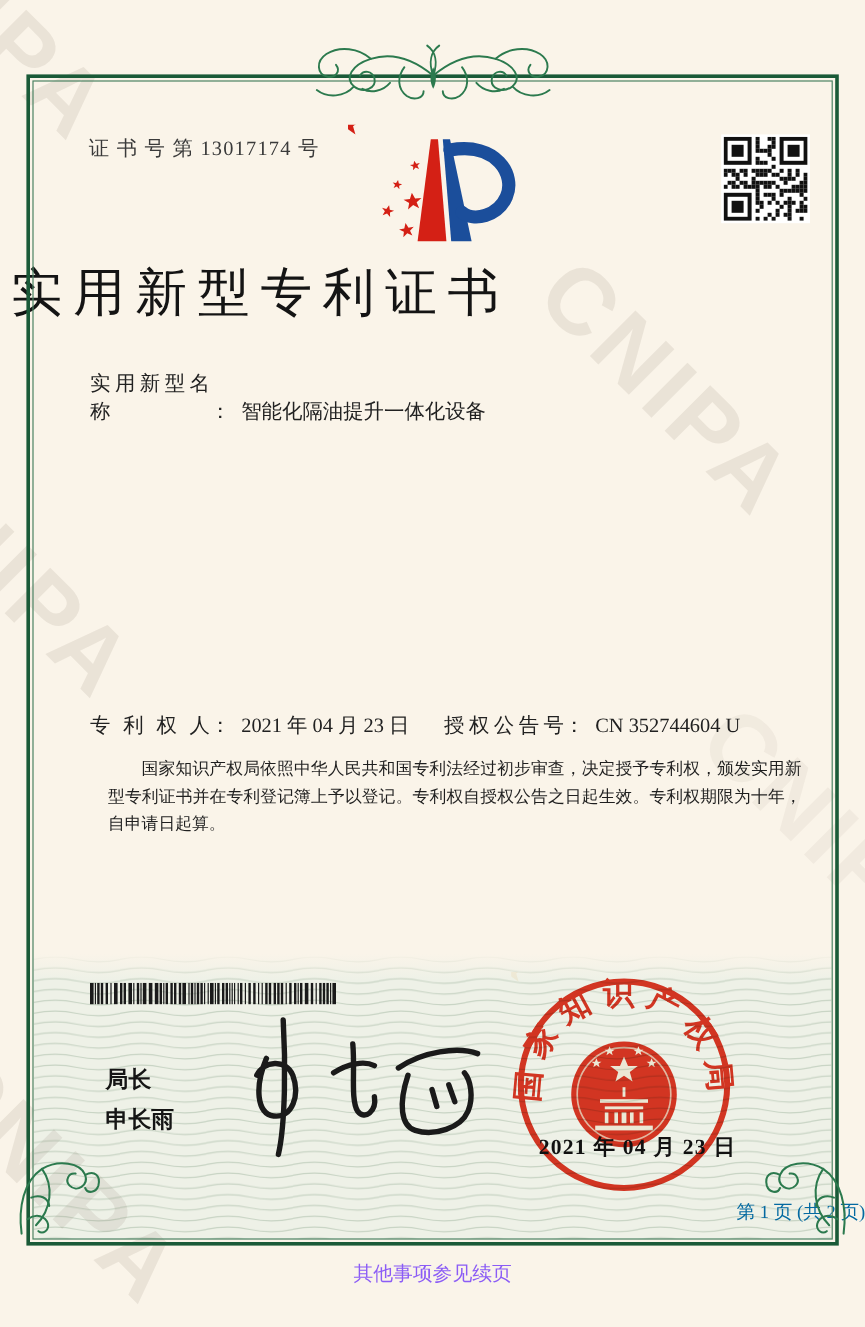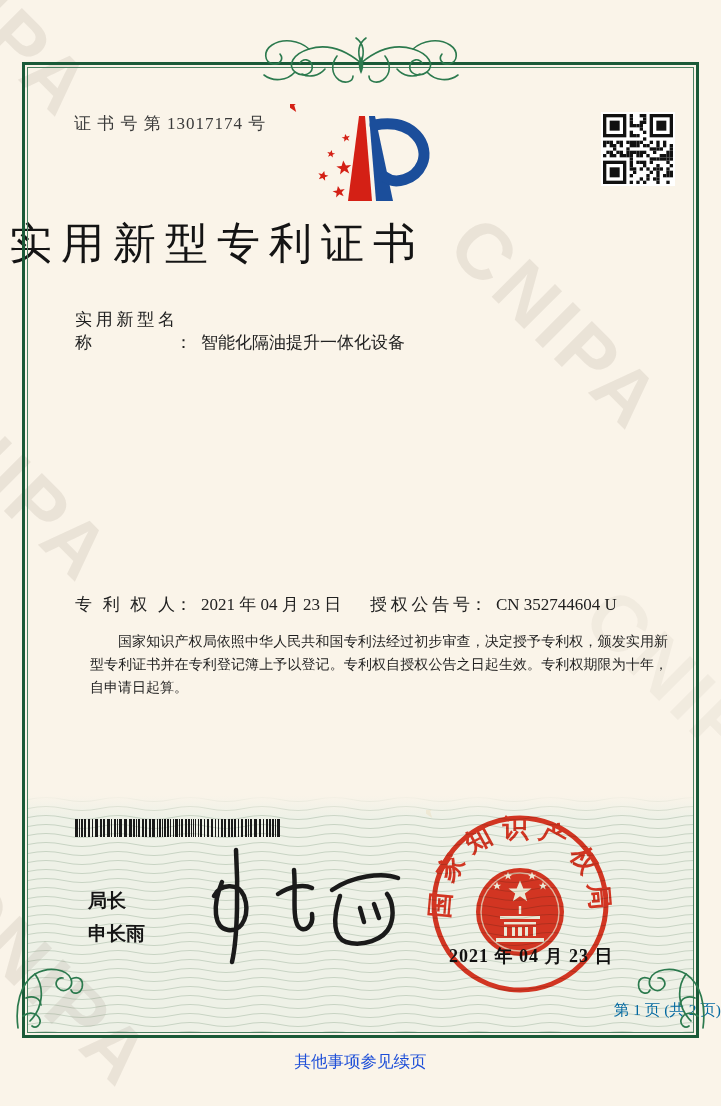--- a/index.html
+++ b/index.html
@@ -40,21 +40,21 @@
   .officer{position:absolute;z-index:4;left:88px;top:884px;
            font-family:"Liberation Sans","DejaVu Sans",sans-serif;
            font-size:19px;font-weight:700;color:#151515;line-height:1.75;}
   .signature{position:absolute;z-index:4;left:192px;top:840px;}
   .seal{position:absolute;z-index:4;left:426px;top:810px;mix-blend-mode:multiply;opacity:.94;}
   .seal-date{position:absolute;z-index:5;left:449px;top:944px;font-size:18px;font-weight:700;
              letter-spacing:1px;color:#111;}
   .page-info{position:absolute;z-index:3;left:0;top:1000px;width:100%;text-align:right;
              font-size:15.5px;color:#0369a1;}
   .note{position:absolute;z-index:3;left:0;top:1051px;width:100%;text-align:center;
-        font-size:16.5px;color:#1d4ed8;}
+        font-size:16.5px;color:#8b5cf6;}
 </style>
 </head>
 <body>
 
 <div class="page">
 
   <div class="wm" style="left:-145px;top:-35px;">CNIPA</div>
   <div class="wm" style="left:425px;top:278px;">CNIPA</div>
   <div class="wm" style="left:-125px;top:430px;">CNIPA</div>
   <div class="wm" style="left:-85px;top:935px;">CNIPA</div>

